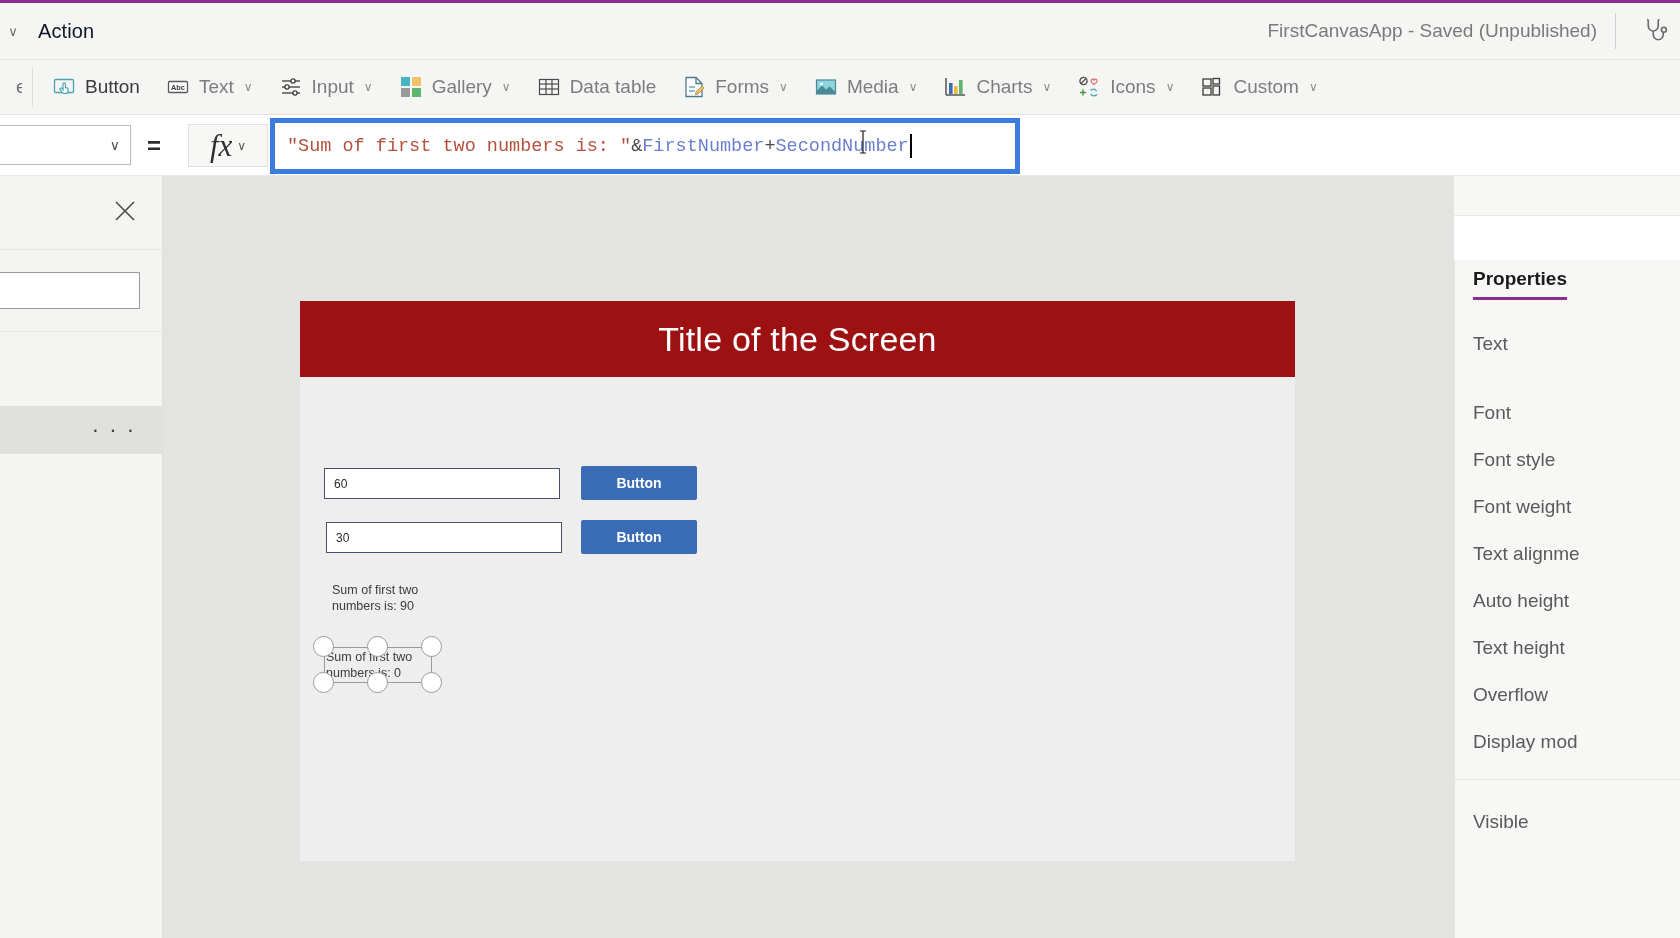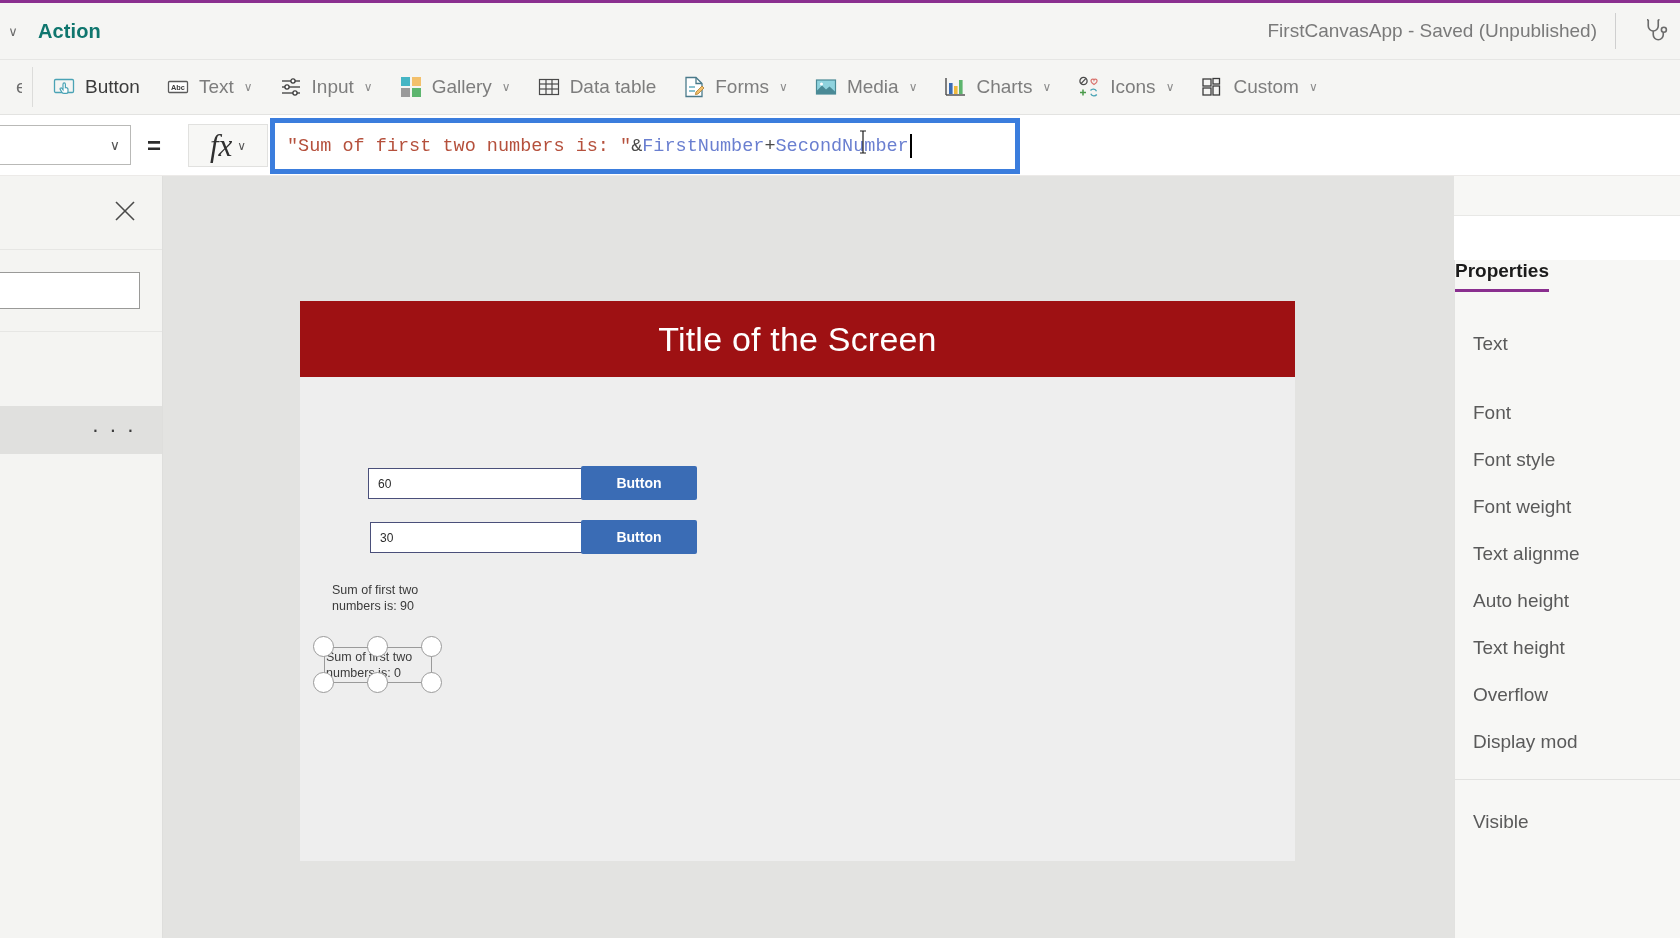--- a/index.html
+++ b/index.html
@@ -22,21 +22,21 @@
     position: absolute; left: 0; top: 3px; width: 1680px; height: 57px;
     background: #f5f5f3;
     border-bottom: 1px solid #e6e6e4;
     display: flex; align-items: center;
   }
   .cmd-caret {
     width: 22px; margin-left: 2px; color: #6b6b6b; font-size: 13px;
     text-align: center; line-height: 1;
   }
   .cmd-action {
-    font-size: 20px; color: #0f766e; margin-left: 14px; letter-spacing: .1px; font-weight: bold;
+    font-size: 20px; color: #0f172a; margin-left: 14px; letter-spacing: .1px;
   }
   .cmd-right {
     margin-left: auto; display: flex; align-items: center; height: 100%;
   }
   .app-title {
     font-size: 19px; color: #7a7a7a; white-space: nowrap;
   }
   .cmd-divider {
     width: 1px; height: 36px; background: #cfcfcf; margin: 0 18px;
   }
@@ -168,21 +168,21 @@
   }
   .screen-title {
     height: 76px; background: #9e1113;
     display: flex; align-items: center; justify-content: center;
     color: #ffffff; font-size: 34px; font-weight: normal;
     letter-spacing: .2px;
   }
   .ctrl-input {
     position: absolute; background: #ffffff; border: 1px solid #4a4f7a;
     display: flex; align-items: center; padding-left: 9px;
-    font-size: 12px; color: #2b2b2b; margin-left: 44px;
+    font-size: 12px; color: #2b2b2b;
   }
   .ctrl-btn {
     position: absolute; background: #3a6cb5; color: #fff;
     display: flex; align-items: center; justify-content: center;
     font-size: 14px; font-weight: bold; border-radius: 2px;
   }
   .ctrl-label {
     position: absolute; font-size: 12.5px; color: #3b3b3b; line-height: 1.25;
   }
 
@@ -198,21 +198,21 @@
   .handle {
     position: absolute; width: 21px; height: 21px; border-radius: 50%;
     background: #ffffff; border: 1px solid #9a9a9a;
   }
 
   
   .rightpanel {
     position: absolute; left: 1454px; top: 260px; width: 226px; height: 678px;
     background: #f7f7f5; border-left: 1px solid #e2e2e0;
   }
-  .rp-tabs { height: 48px; display: flex; align-items: flex-start; }
+  .rp-tabs { height: 48px; display: flex; align-items: center; padding-left: 18px; }
   .rp-tab {
     font-size: 19px; font-weight: bold; color: #1b1b1b;
     padding-bottom: 7px; border-bottom: 3px solid #8a2f8f;
   }
   .rp-list { padding-top: 12px; }
   .rp-item {
     height: 47px; display: flex; align-items: center; padding-left: 18px;
     font-size: 19px; color: #5a5a5a; white-space: nowrap; overflow: hidden;
   }
   .rp-item.gap-top { margin-top: 22px; }

